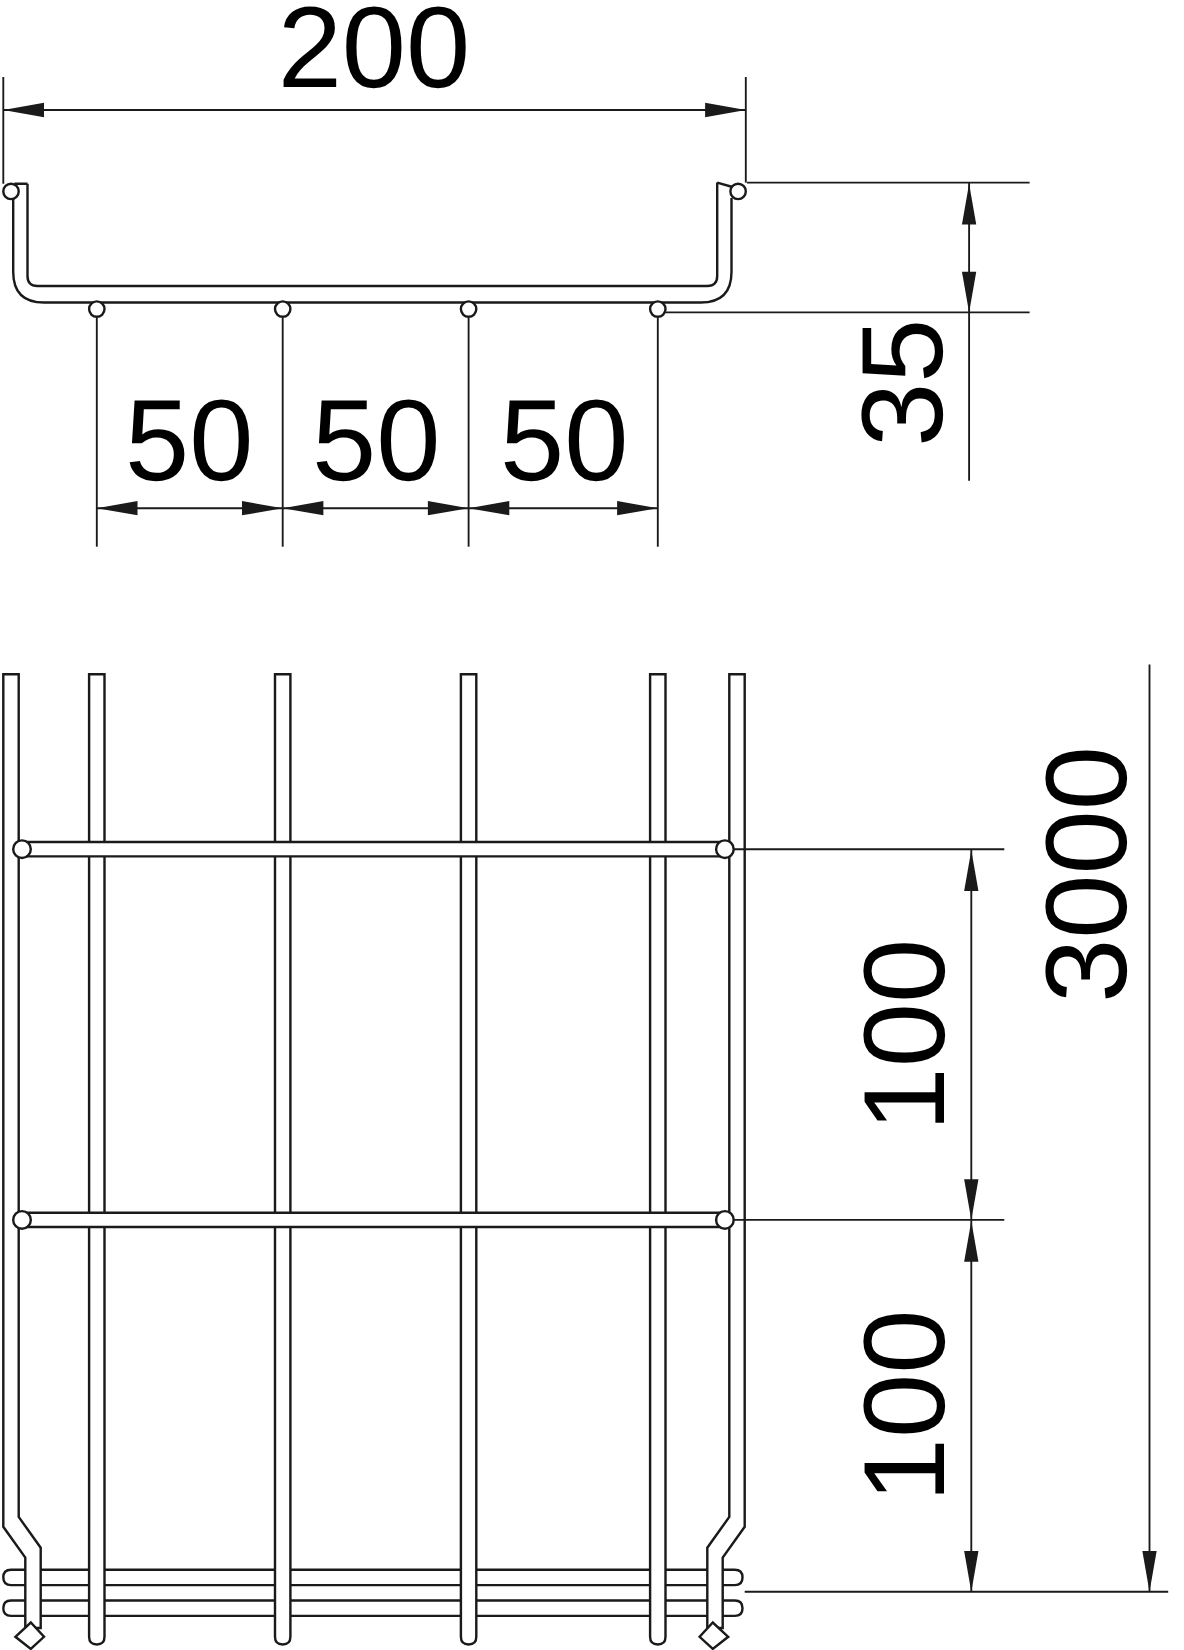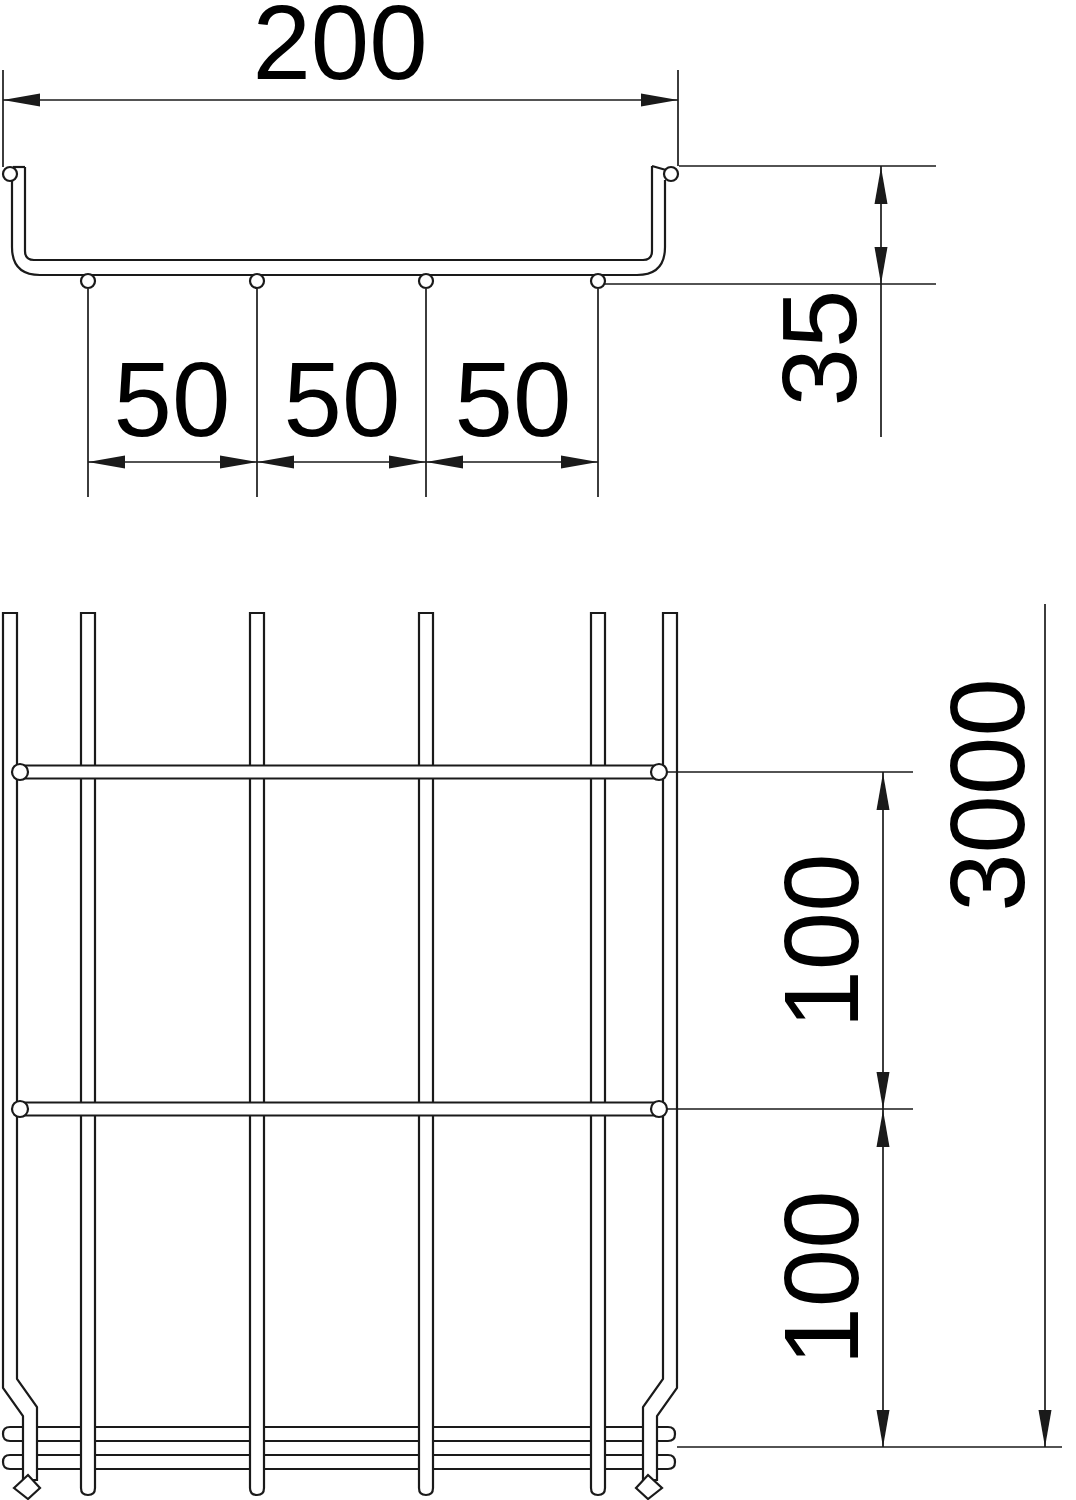--- a/index.html
+++ b/index.html
@@ -1,16 +1,16 @@
 <!DOCTYPE html>
 <html><head>
 <meta charset="utf-8">
 <style>
   html,body{margin:0;padding:0;background:#ffffff;}
-  .page{width:1076px;height:1500px;background:#fff;position:relative;overflow:hidden;}
+  .page{width:1076px;height:1500px;background:#fff;position:relative;overflow:hidden;border-radius:17px;}
   svg{display:block;}
   text{font-family:"Liberation Sans", sans-serif;font-size:105px;fill:#000;}
   .thick{stroke:#1a1a1a;stroke-width:2.2;fill:none;}
   .thickw{stroke:#1a1a1a;stroke-width:2.2;fill:#ffffff;}
   .dim{stroke:#1a1a1a;stroke-width:1.7;fill:none;}
   .arr{fill:#1a1a1a;stroke:none;}
 </style>
 </head>
 <body>
 

